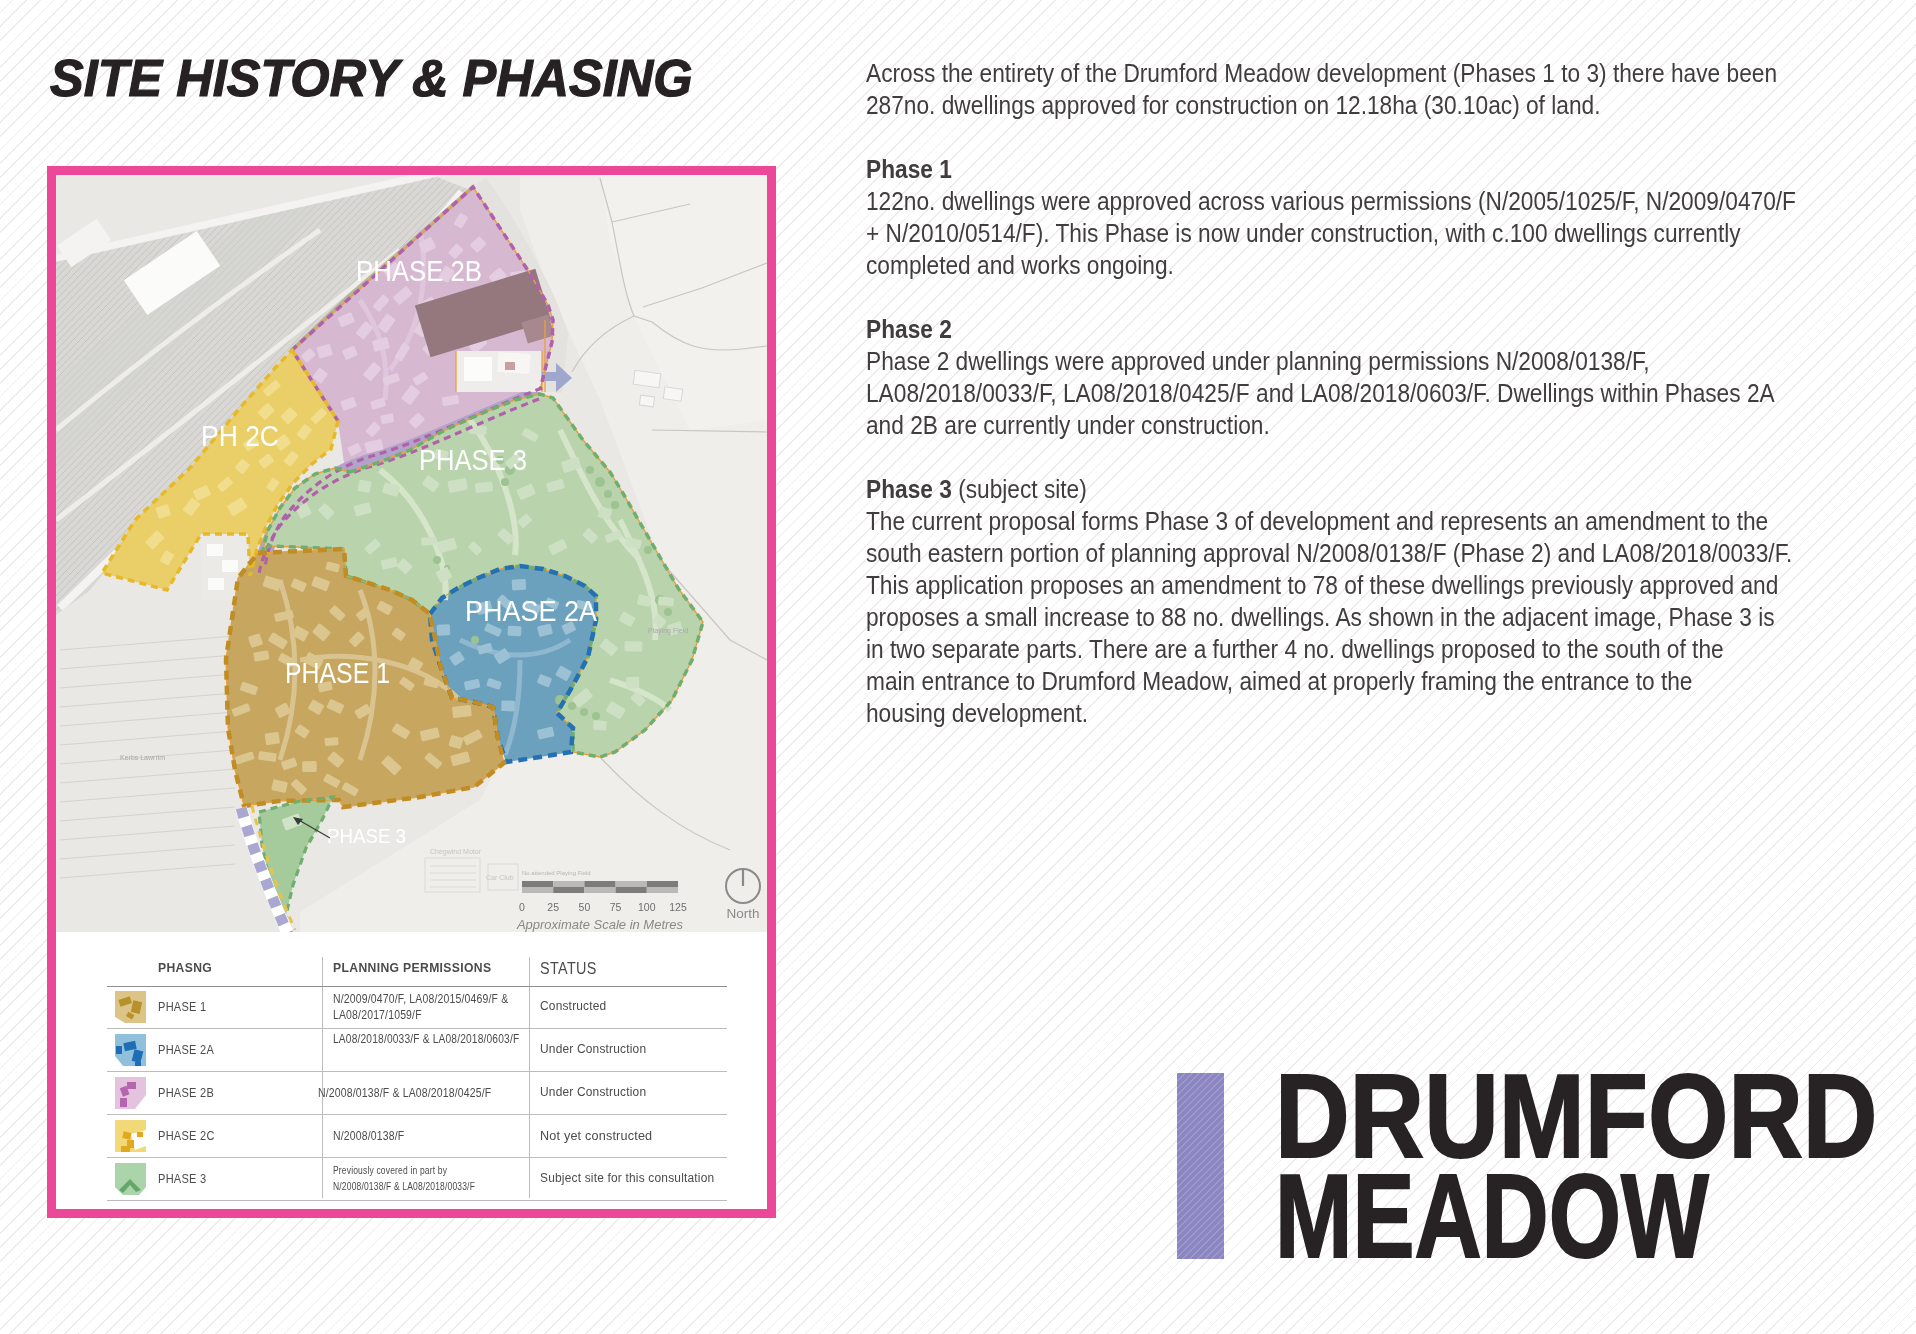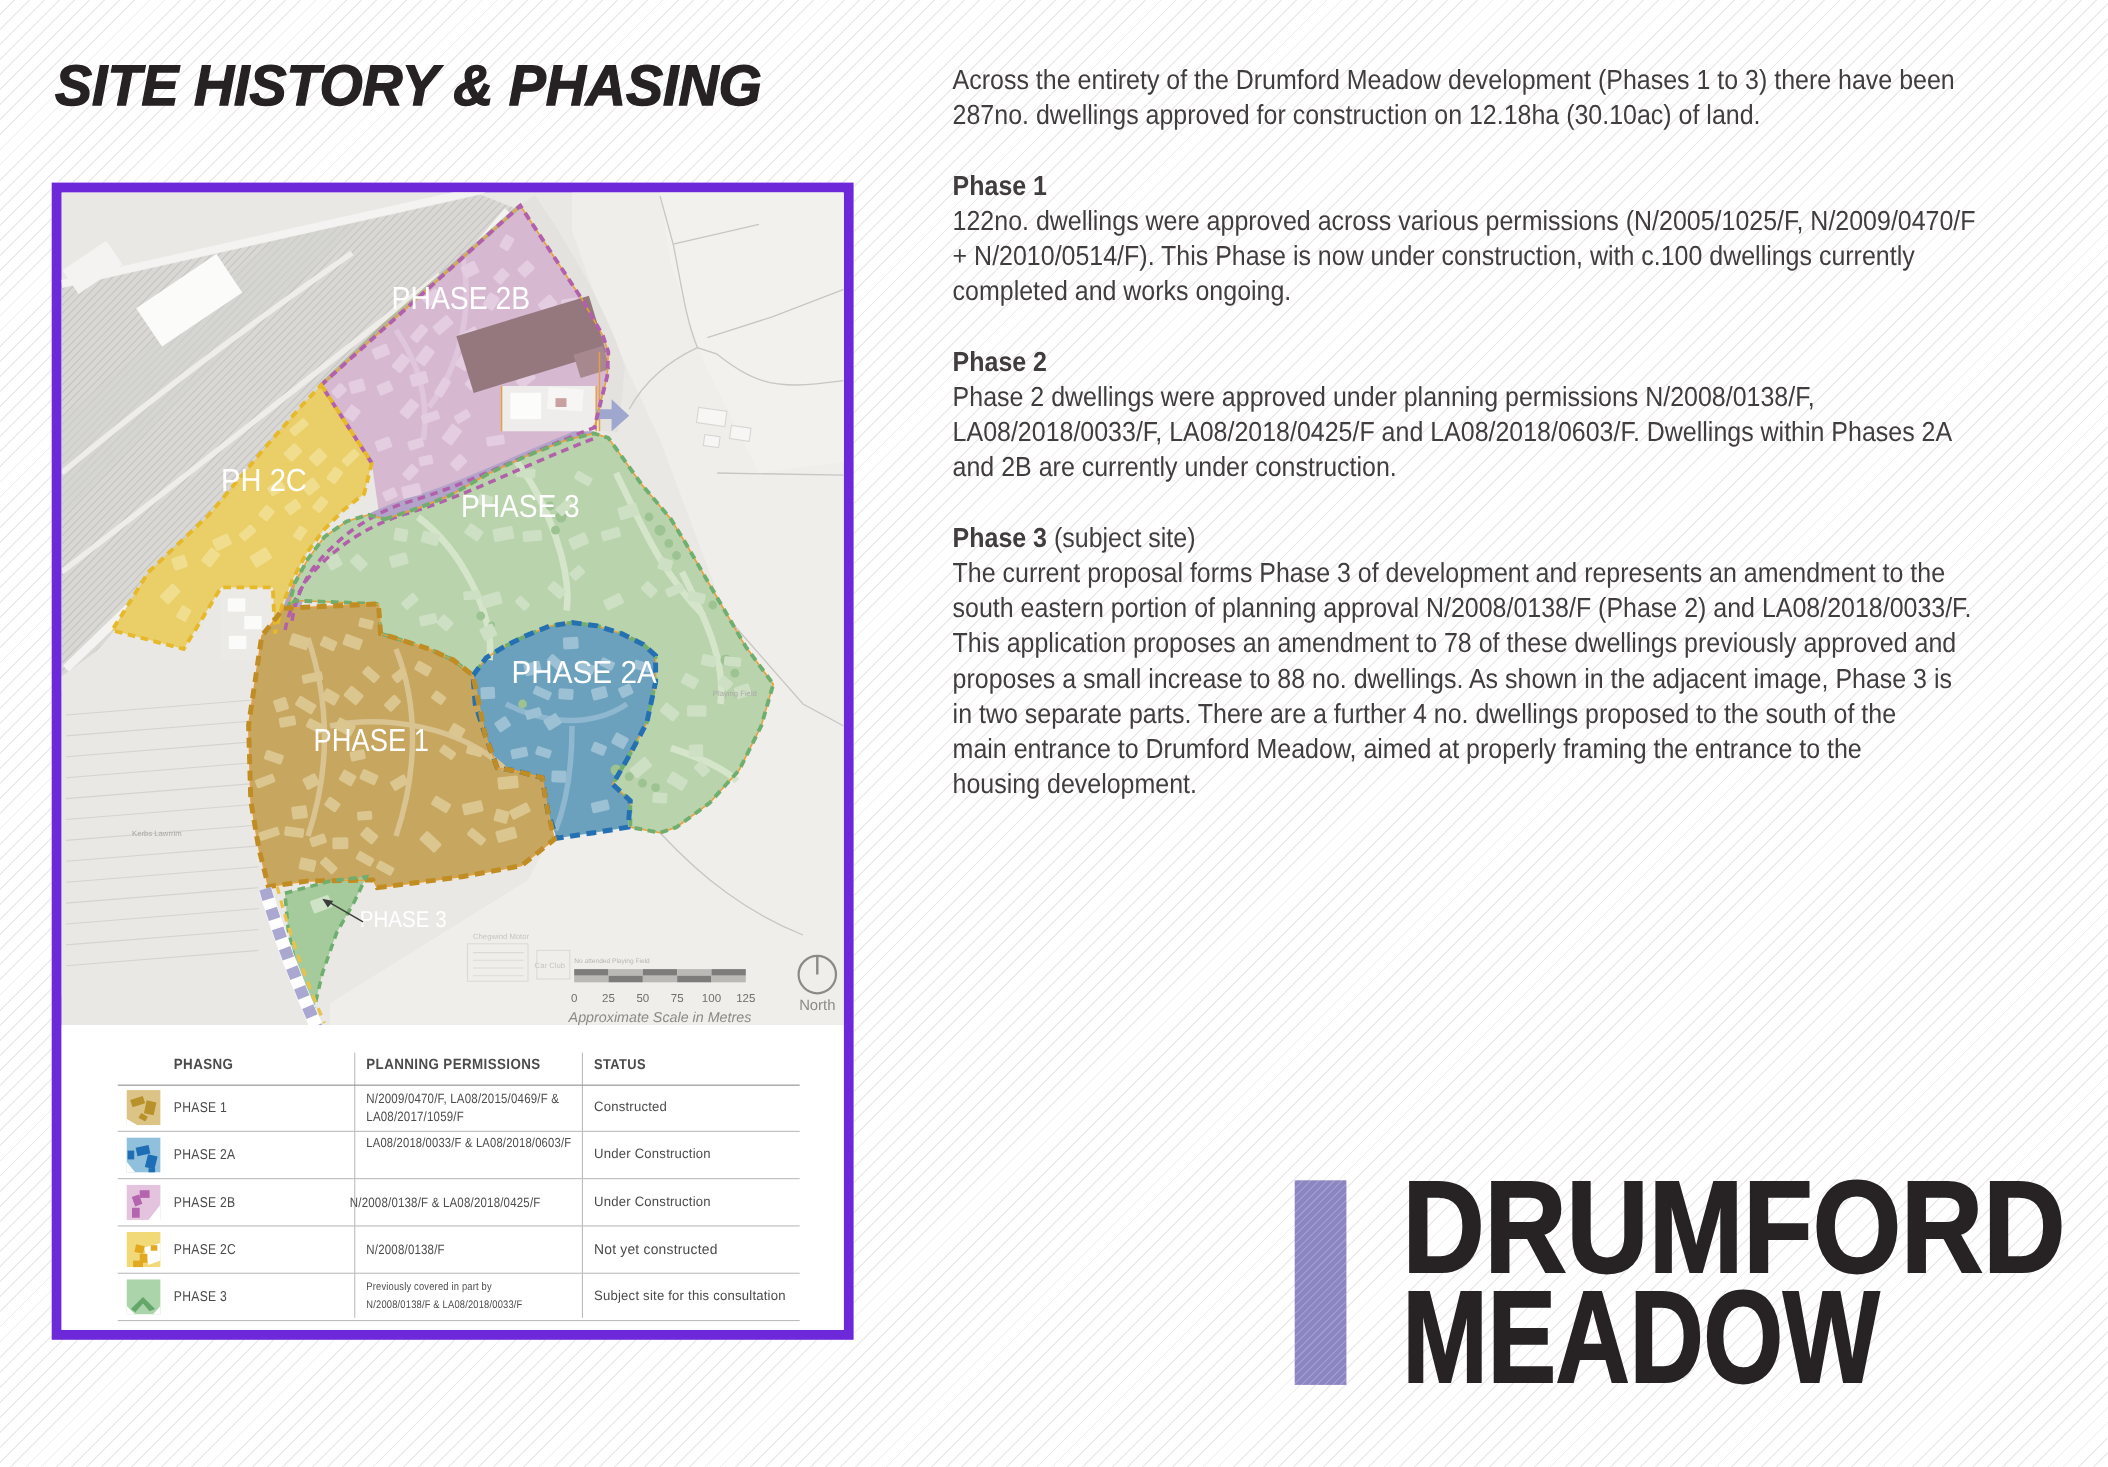--- a/index.html
+++ b/index.html
@@ -10,21 +10,21 @@
       repeating-linear-gradient(135deg, rgba(224,221,221,0) 0px, rgba(224,221,221,0) 8.5px, rgba(219,216,216,.5) 8.5px, rgba(219,216,216,.5) 9.7px),
       #ffffff;
   }
   .scx { transform-origin:0 0; display:inline-block; white-space:nowrap; }
 </style>
 </head>
 <body>
 
 <div style="position:absolute;left:50px;top:51.5px;font-size:52px;line-height:52px;font-weight:bold;color:#262122;font-style:italic;"><span class="scx" id="title" style="transform:scaleX(0.971);-webkit-text-stroke:1.2px #262122">SITE HISTORY &amp; PHASING</span></div>
 
-<div style="position:absolute;left:47px;top:166px;width:711px;height:1034px;border:9px solid #6d28d9;background:#ffffff">
+<div style="position:absolute;left:47px;top:166px;width:711px;height:1034px;border:9px solid #ec4899;background:#ffffff">
 
 <svg width="711" height="757" viewBox="56 175 711 757" style="display:block">
       <rect x="56" y="175" width="711" height="757" fill="#e9e8e5"></rect>
       <polygon points="520,175 767,175 767,932 300,932 300,912 480,800 562,645 660,560 600,400 545,280 520,210" fill="#efeeeb"></polygon>
       <polygon points="600,175 767,175 767,420 690,430 640,330 610,240" fill="#f2f1ee"></polygon>
       <clipPath id="railclip">
         <polygon points="56,262 437,177 470,190 292,350 100,578 56,628"></polygon>
       </clipPath>
       <polygon points="56,262 437,177 470,190 292,350 100,578 56,628" fill="#d9d8d5"></polygon>
       <g clip-path="url(#railclip)" stroke="#c5c4c1" stroke-width="1">
@@ -407,21 +407,21 @@
       </g>
       <text x="430" y="854" font-family="Liberation Sans, sans-serif" font-size="7" fill="#c6c5c2">Chegwind Motor</text>
       <text x="486" y="880" font-family="Liberation Sans, sans-serif" font-size="7" fill="#c6c5c2">Car Club</text>
       <circle cx="743" cy="886" r="17" fill="none" stroke="#8b8a88" stroke-width="2"></circle>
       <line x1="743" y1="869.5" x2="743" y2="886" stroke="#8b8a88" stroke-width="2.2"></line>
       <text x="743" y="918" font-family="Liberation Sans, sans-serif" font-size="13.5" fill="#8b8a88" text-anchor="middle">North</text>
     </svg>
 <div style="position:absolute;left:0;top:757px;width:711px;height:277px;background:#fff;font-family:'Liberation Sans',sans-serif;color:#4b4b4b">
       <div style="position:absolute;left:102px;top:28px;font-weight:bold;font-size:13.5px;letter-spacing:.4px"><span class="scx" style="transform:scaleX(0.9)">PHASNG</span></div>
       <div style="position:absolute;left:277px;top:28px;font-weight:bold;font-size:13.5px;letter-spacing:.4px"><span class="scx" style="transform:scaleX(0.9)">PLANNING PERMISSIONS</span></div>
-      <div style="position:absolute;left:484px;top:28px;font-weight:bold;font-size:13px;letter-spacing:.4px"><span class="scx" style="transform:scaleX(0.9)">STATUS</span></div>
+      <div style="position:absolute;left:484px;top:28px;font-weight:normal;font-size:16px;letter-spacing:.4px"><span class="scx" style="transform:scaleX(0.9)">STATUS</span></div>
       <div style="position:absolute;left:266px;top:25px;width:1px;height:241px;background:#bcbcbc"></div>
       <div style="position:absolute;left:473px;top:25px;width:1px;height:241px;background:#bcbcbc"></div>
       <div style="position:absolute;left:51px;top:53.5px;width:620px;height:1.5px;background:#8f8f8f"></div>
       <div style="position:absolute;left:51px;top:96px;width:620px;height:1px;background:#bcbcbc"></div>
       <div style="position:absolute;left:51px;top:139px;width:620px;height:1px;background:#bcbcbc"></div>
       <div style="position:absolute;left:51px;top:182px;width:620px;height:1px;background:#bcbcbc"></div>
       <div style="position:absolute;left:51px;top:225px;width:620px;height:1px;background:#bcbcbc"></div>
       <div style="position:absolute;left:51px;top:268px;width:620px;height:1px;background:#bcbcbc"></div>
       <div style="position:absolute;left:59px;top:59px;width:31px;height:32px"><svg width="31" height="32">
           <rect width="31" height="32" fill="#dbc486"></rect>

